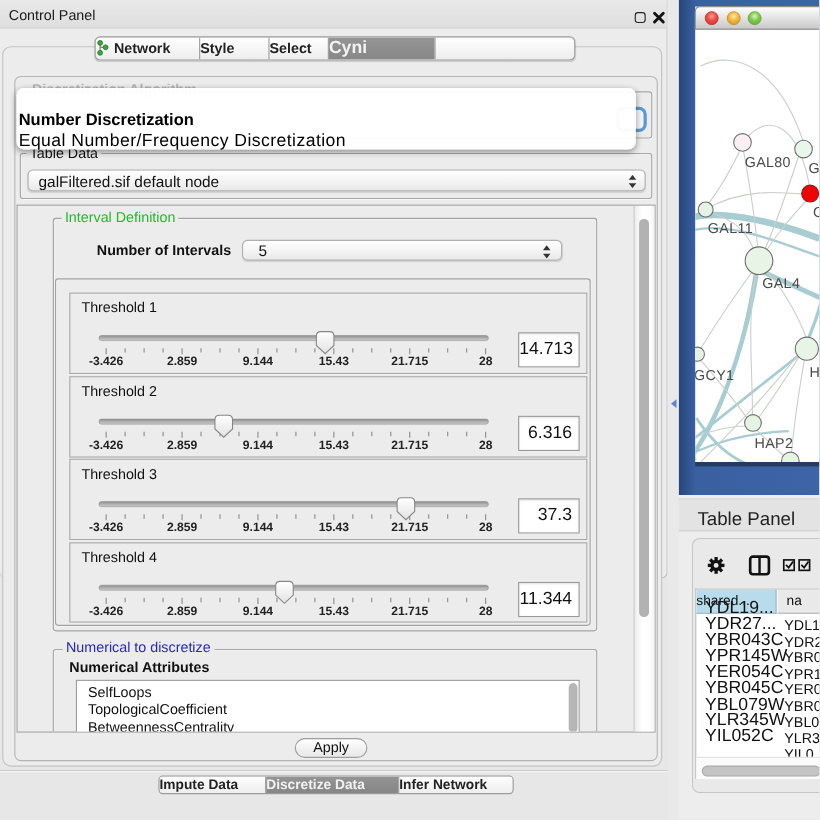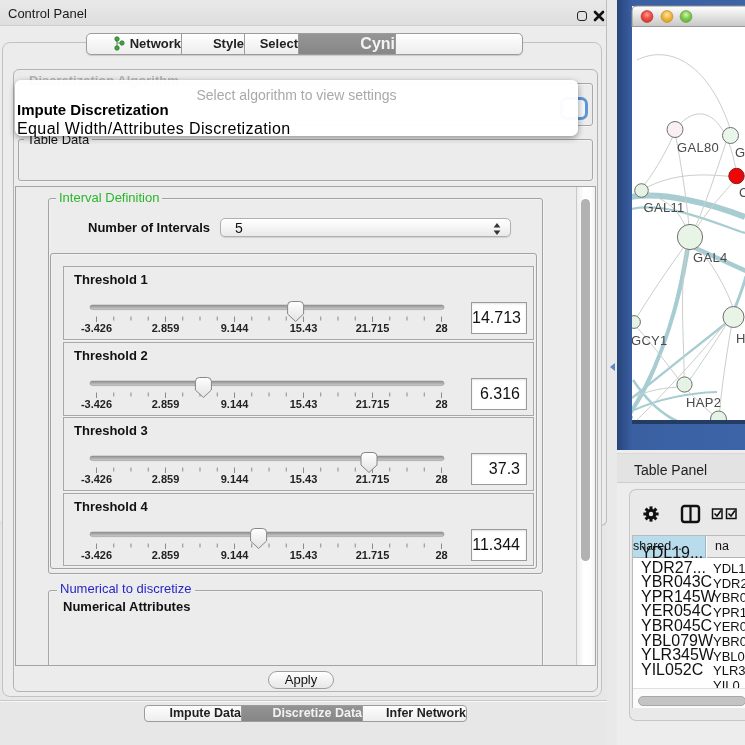--- a/index.html
+++ b/index.html
@@ -1,22 +1,22 @@
 <!DOCTYPE html>
 <html><head><meta charset="utf-8"><style>
 *{margin:0;padding:0;box-sizing:border-box}
 html,body{width:745px;height:745px;overflow:hidden}
 body{position:relative;font-family:"Liberation Sans",sans-serif;background:#e7e7e7;font-size:13px;color:#111}
 .abs{position:absolute}
 .grp{position:absolute;border:1px solid #a6a6a6;border-radius:3px;box-shadow:0.5px 0.5px 0 rgba(255,255,255,.8), inset 0.5px 0.5px 0 rgba(255,255,255,.6)}
 .glab{position:absolute;background:#ececec;padding:0 3px;line-height:13px;white-space:nowrap}
 .combo{position:absolute;border:1px solid #b0b0b0;border-radius:5px;background:linear-gradient(#ffffff,#f6f6f6 45%,#e9e9e9);box-shadow:0 1px 1px rgba(0,0,0,.12);white-space:nowrap;overflow:hidden}
-.tseg{height:100%;float:left;border-right:1px solid #9c9c9c;text-align:right;font-weight:bold;color:#222}
+.tseg{height:100%;float:left;border-right:1px solid #9c9c9c;text-align:left;font-weight:bold;color:#222}
 .thpanel{position:absolute;left:47px;width:471px;height:73.5px;border:1px solid #a8a8a8;background:#ececec;box-shadow:0.5px 0.5px 0 rgba(255,255,255,.7)}
-.thlab{position:absolute;left:10px;top:5px;font-weight:bold}
+.thlab{position:absolute;left:10px;top:5px;font-weight:normal}
 .vbox{position:absolute;left:407px;top:35px;width:56px;height:32px;background:#fff;border:1px solid #9a9a9a;box-shadow:inset 0 1px 2px rgba(0,0,0,.12);text-align:right;font-size:16px;line-height:30px;padding-right:6px}
 </style></head>
 <body>
 <svg width="0" height="0" style="position:absolute">
     <defs>
       <linearGradient id="trk" x1="0" y1="0" x2="0" y2="1">
         <stop offset="0" stop-color="#8f8f8f"></stop>
         <stop offset="1" stop-color="#cfcfcf"></stop>
       </linearGradient>
       <linearGradient id="thm" x1="0" y1="0" x2="0" y2="1">
@@ -73,20 +73,27 @@
   <div class="abs" style="left:2px;top:42px;width:600px;height:655px;border:1px solid #c2c2c2;border-radius:8px;background:#ececec"></div>
   <div class="abs" style="left:13px;top:69px;width:585px;height:623px;border:1px solid #b4b4b4;border-radius:6px;background:#ececec"></div>
 
   <div class="grp" style="left:18px;top:83px;width:575px;height:43px"></div>
   <div class="glab" style="left:26px;top:74px;font-weight:bold;color:#b4b4b4;background:transparent">Discretization Algorithm</div>
 
   <div class="abs" style="left:560px;top:97px;width:28px;height:23px;border:3px solid #5f97d5;border-radius:7px;background:#f4f6fa"></div>
 
   <div class="grp" style="left:18px;top:139px;width:575px;height:42px"></div>
   <div class="glab" style="left:24px;top:133px">Table Data</div>
+  <div class="combo" style="left:25px;top:154px;width:562px;height:20px">
+    <span class="abs" style="left:9px;top:2px;font-size:14px">galFiltered.sif default node</span>
+    <svg class="abs" style="right:7px;top:4px" width="8" height="12" viewBox="0 0 8 12">
+        <path d="M4 0 L7.4 4.4 L0.6 4.4 Z" fill="#333"></path>
+        <path d="M4 12 L7.4 7.6 L0.6 7.6 Z" fill="#333"></path>
+      </svg>
+  </div>
 
   <div class="abs" style="left:15px;top:186px;width:581px;height:480px;border:1px solid #a3a3a3;background:#ececec;overflow:hidden">
 
     <div class="grp" style="left:32px;top:11px;width:495px;height:376px;border-color:#a2a2a2"></div>
     <div class="glab" style="left:40px;top:4px;color:#2bb52b">Interval Definition</div>
     <div class="abs" style="left:72px;top:33px;font-weight:bold">Number of Intervals</div>
     <div class="combo" style="left:204px;top:31px;width:291px;height:19px">
       <span class="abs" style="left:14px;top:1px;font-size:14px">5</span>
       <svg class="abs" style="right:9px;top:4px" width="8" height="12" viewBox="0 0 8 12">
           <path d="M4 0 L7.4 4.4 L0.6 4.4 Z" fill="#333"></path>
@@ -127,20 +134,26 @@
             <use href="#scale"></use>
             <path d="M188.6 27 L188.6 18.5 Q188.6 14.5 192.6 14.5 L200.6 14.5 Q204.6 14.5 204.6 18.5 L204.6 27 L196.6 34.5 Z" fill="url(#thm)" stroke="#868686" stroke-width="1"></path>
           </svg>
           <div class="vbox">11.344</div>
         </div>
       </div>
 
     <div class="grp" style="left:32px;top:403px;width:495px;height:90px"></div>
     <div class="glab" style="left:41px;top:395px;color:#2626c8">Numerical to discretize</div>
     <div class="abs" style="left:47px;top:412px;font-weight:bold">Numerical Attributes</div>
+    <div class="abs" style="left:53px;top:431px;width:458px;height:49px;background:#fff;border:1px solid #9a9a9a">
+      <div class="abs" style="left:10px;top:3px">SelfLoops</div>
+      <div class="abs" style="left:10px;top:18px">TopologicalCoefficient</div>
+      <div class="abs" style="left:10px;top:34px">BetweennessCentrality</div>
+      <div class="abs" style="right:1px;top:2px;width:8px;height:45px;background:#b6b6b6;border-radius:4px"></div>
+    </div>
 
     <div class="abs" style="left:560px;top:0;width:21px;height:480px;background:linear-gradient(to right,#ededed,#ffffff 35%,#fdfdfd 70%,#ececec);border-left:1px solid #c9c9c9"></div>
     <div class="abs" style="left:565px;top:12px;width:9px;height:362px;background:#b2b2b2;border-radius:4.5px"></div>
   </div>
 
   <div class="abs" style="left:268px;top:671px;width:66px;height:18px;border:1px solid #9e9e9e;border-radius:9px;background:linear-gradient(#ffffff,#f2f2f2 50%,#e8e8e8);text-align:center;line-height:16px;font-size:13px">Apply</div>
 
   <div class="abs" style="left:0;top:700px;width:607px;height:1px;background:#c9c9c9"></div>
   <div class="abs" style="left:0;top:701px;width:607px;height:1px;background:#f6f6f6"></div>
 
@@ -157,23 +170,22 @@
         <circle cx="4" cy="3" r="2.2" fill="#3fa53f" stroke="#2c7a2c" stroke-width=".8"></circle>
         <circle cx="9" cy="7" r="2.2" fill="#3fa53f" stroke="#2c7a2c" stroke-width=".8"></circle>
         <circle cx="4" cy="12" r="2.2" fill="#3fa53f" stroke="#2c7a2c" stroke-width=".8"></circle>
       </svg> Network</div>
   <div class="tseg" style="width:63px">Style</div>
   <div class="tseg" style="width:54px">Select</div>
   <div class="tseg" style="width:97px;background:linear-gradient(#959595,#878787);color:#f3f3f3;font-size:16px">Cyni Toolbox</div>
 </div>
 
 <div class="abs" style="left:15px;top:80px;width:563px;height:56px;background:rgba(255,255,255,0.96);border-radius:6px 6px 7px 7px;box-shadow:0 2px 6px rgba(0,0,0,.4)">
-  <div class="abs" style="left:0;top:7px;width:100%;text-align:center;color:#a9a9a9;font-size:14px">Select algorithm to view settings</div>
-  <div class="abs" style="left:2px;top:21px;font-size:15px;font-weight:bold;color:#000">Impute Discretization</div>
-  <div class="abs" style="left:2px;top:40px;font-size:16px;letter-spacing:0.4px;color:#000">Equal Width/Attributes Discretization</div>
+  <div class="abs" style="left:2px;top:21px;font-size:15px;font-weight:bold;color:#000">Number Discretization</div>
+  <div class="abs" style="left:2px;top:40px;font-size:16px;letter-spacing:0.4px;color:#000">Equal Number/Frequency Discretization</div>
 </div>
 
 <div class="abs" style="left:607px;top:0;width:10px;height:745px;background:#e9e9e9"></div>
 <svg class="abs" style="left:609px;top:362px" width="7" height="10" viewBox="0 0 7 10">
     <path d="M6 1 L1 5 L6 9 Z" fill="#5c87c4"></path>
   </svg>
 <svg class="abs" style="left:617px;top:0" width="128" height="450" viewBox="0 0 128 450">
   <defs>
     <linearGradient id="sky" x1="0" y1="0" x2="1" y2="0">
       <stop offset="0" stop-color="#27457a"></stop>
@@ -271,21 +283,21 @@
     <path d="M15 27 L15 11 Q15 6 20 6 L128 6" fill="none" stroke="#8e8e8e" stroke-width="1"></path>
     <line x1="15" y1="26.5" x2="128" y2="26.5" stroke="#9a9a9a"></line>
     <circle cx="30" cy="16.5" r="5.9" fill="url(#rl)" stroke="#b53c36" stroke-width=".8"></circle>
     <circle cx="50" cy="16.5" r="5.9" fill="url(#yl)" stroke="#c49334" stroke-width=".8"></circle>
     <circle cx="69" cy="16.5" r="5.9" fill="url(#gl)" stroke="#6fa644" stroke-width=".8"></circle>
   </g>
 </svg>
 
 <div class="abs" style="left:617px;top:450px;width:128px;height:295px;background:#ededed">
   <div class="abs" style="left:0;top:3px;width:128px;height:30px;background:#e3e3e3;border-top:1px solid #d8d8d8;border-bottom:1px solid #cfcfcf">
-    <div class="abs" style="left:17px;top:8px;font-size:14px;color:#222">Table Panel</div>
+    <div class="abs" style="left:17px;top:8px;font-size:17px;color:#222">Table Panel</div>
   </div>
   <div class="abs" style="left:12px;top:39px;width:116px;height:232px;background:#e9e9e9;border:1px solid #c6c6c6;border-radius:7px 0 0 7px;border-right:none"></div>
 
   <svg class="abs" style="left:26px;top:54px" width="102" height="20" viewBox="0 0 102 20">
     <g fill="#111">
       <g transform="translate(8,10)">
         <circle r="5.2"></circle>
           <circle r="2.2" fill="#e9e9e9"></circle>
         <g>
             <rect x="-1.5" y="-7.6" width="3" height="4"></rect>

